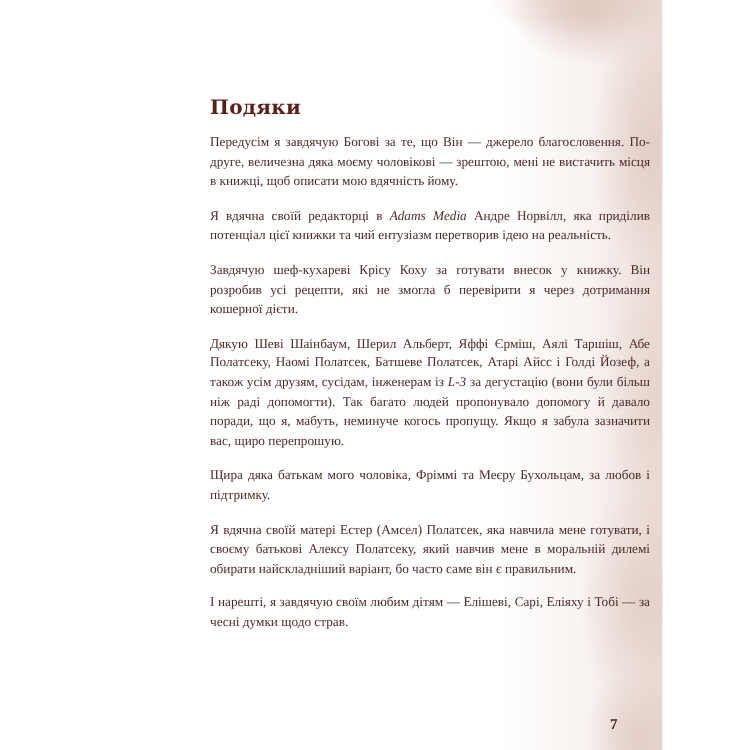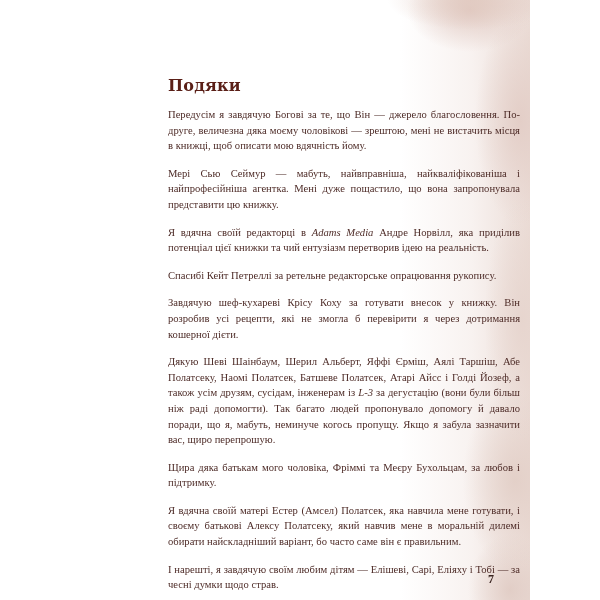--- a/index.html
+++ b/index.html
@@ -90,23 +90,21 @@
 
 <div class="canvas">
   <div class="page">
     <div class="wash"></div>
     <div class="wash-top"></div>
 
     <div class="content">
       <h1 class="title">Подяки</h1>
 
       <p class="para">Передусім я завдячую Богові за те, що Він — джерело благословення. По-друге, величезна дяка моєму чоловікові — зрештою, мені не вистачить місця в книжці, щоб описати мою вдячність йому.</p>
-      <p class="para">Мері Сью Сеймур — мабуть, найвправніша, найкваліфікованіша і найпрофесійніша агентка. Мені дуже пощастило, що вона запропонувала представити цю книжку.</p>
       <p class="para"><span>Я вдячна своїй редакторці в </span><em>Adams Media</em><span> Андре Норвілл, яка приділив потенціал цієї книжки та чий ентузіазм перетворив ідею на реальність.</span></p>
-      <p class="para">Спасибі Кейт Петреллі за ретельне редакторське опрацювання рукопису.</p>
       <p class="para">Завдячую шеф-кухареві Крісу Коху за готувати внесок у книжку. Він розробив усі рецепти, які не змогла б перевірити я через дотримання кошерної дієти.</p>
       <p class="para"><span>Дякую Шеві Шаінбаум, Шерил Альберт, Яффі Єрміш, Аялі Таршіш, Абе Полатсеку, Наомі Полатсек, Батшеве Полатсек, Атарі Айсс і Голді Йозеф, а також усім друзям, сусідам, інженерам із </span><em>L-3</em><span> за дегустацію (вони були більш ніж раді допомогти). Так багато людей пропонувало допомогу й давало поради, що я, мабуть, неминуче когось пропущу. Якщо я забула зазначити вас, щиро перепрошую.</span></p>
       <p class="para">Щира дяка батькам мого чоловіка, Фріммі та Меєру Бухольцам, за любов і підтримку.</p>
       <p class="para">Я вдячна своїй матері Естер (Амсел) Полатсек, яка навчила мене готувати, і своєму батькові Алексу Полатсеку, який навчив мене в моральній дилемі обирати найскладніший варіант, бо часто саме він є правильним.</p>
       <p class="para">І нарешті, я завдячую своїм любим дітям — Елішеві, Сарі, Еліяху і Тобі — за чесні думки щодо страв.</p>
     </div>
 
     <div class="page-number">7</div>
   </div>
 </div>

